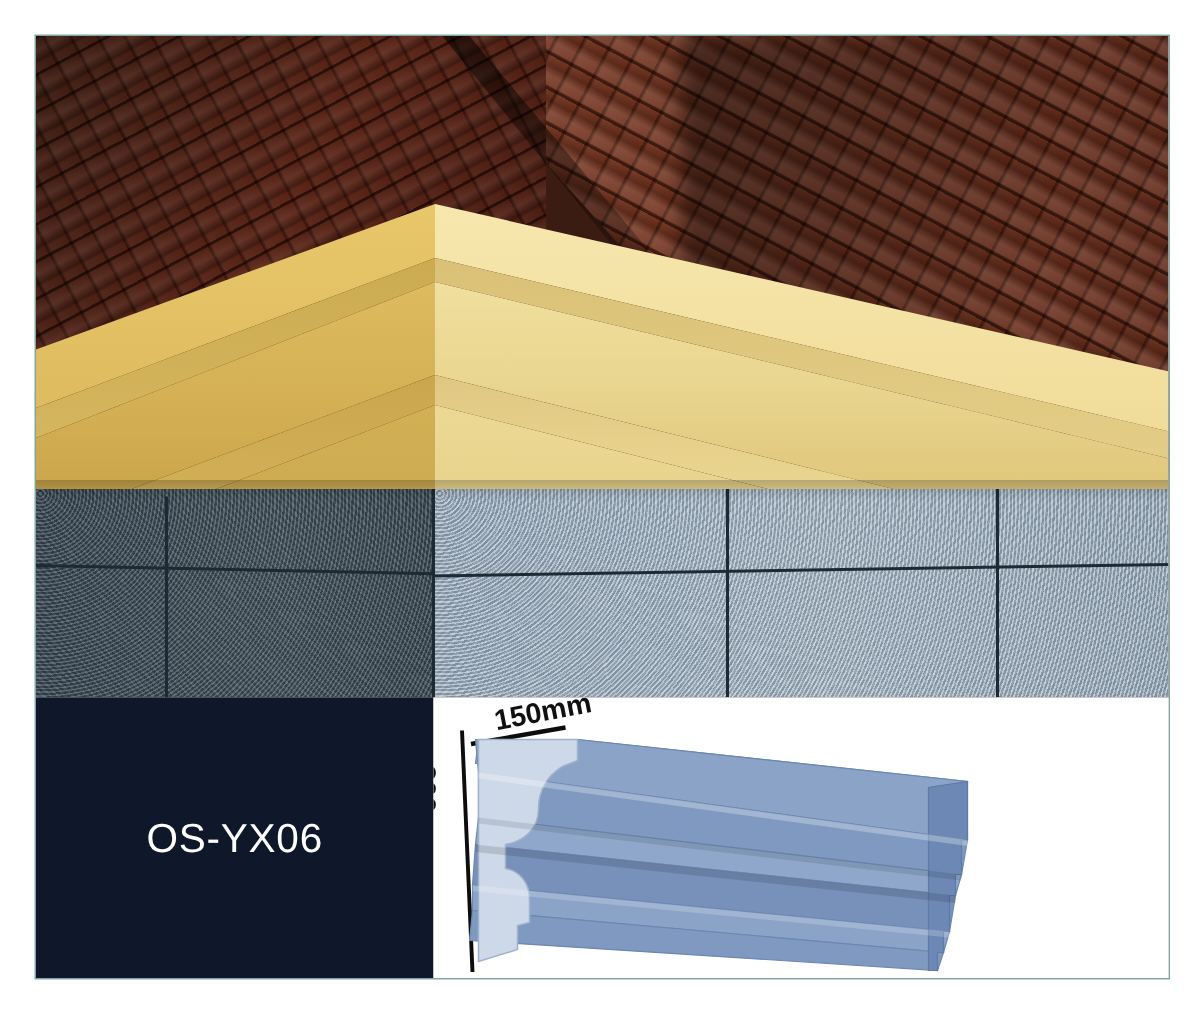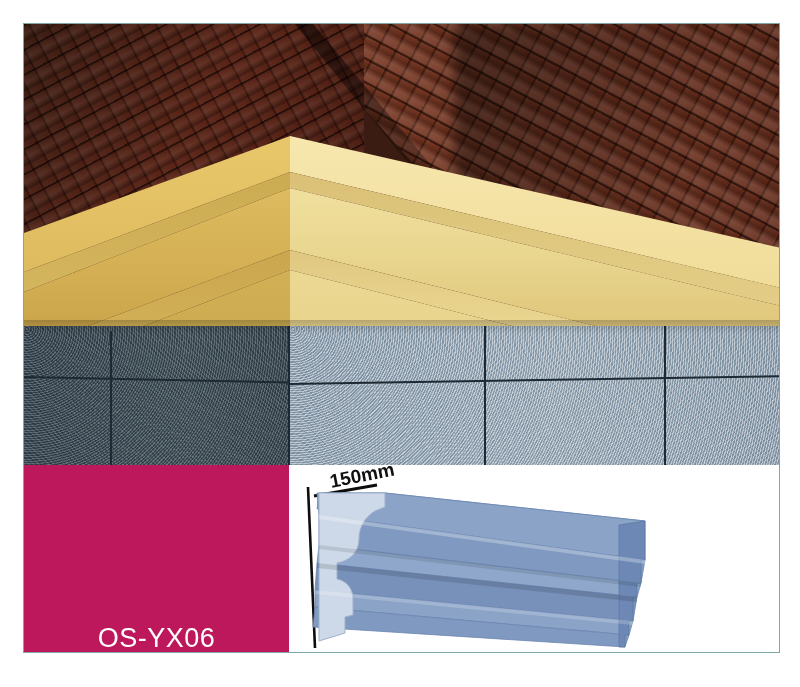--- a/index.html
+++ b/index.html
@@ -165,23 +165,23 @@
     left: 0;
     top: 441px;
     width: 100%;
     height: 189px;
   }
   .label-panel {
     position: absolute;
     left: 0; top: 0;
     width: 265px;
     height: 100%;
-    background: #be185d;
+    background: #0f172a;
     display: flex;
-    align-items: flex-end;
+    align-items: center;
     justify-content: center;
   }
   .label-panel .code {
     color: #ffffff;
     font-size: 27px;
     letter-spacing: 0.5px;
   }
   .drawing-panel {
     position: absolute;
     left: 265px; top: 0;

